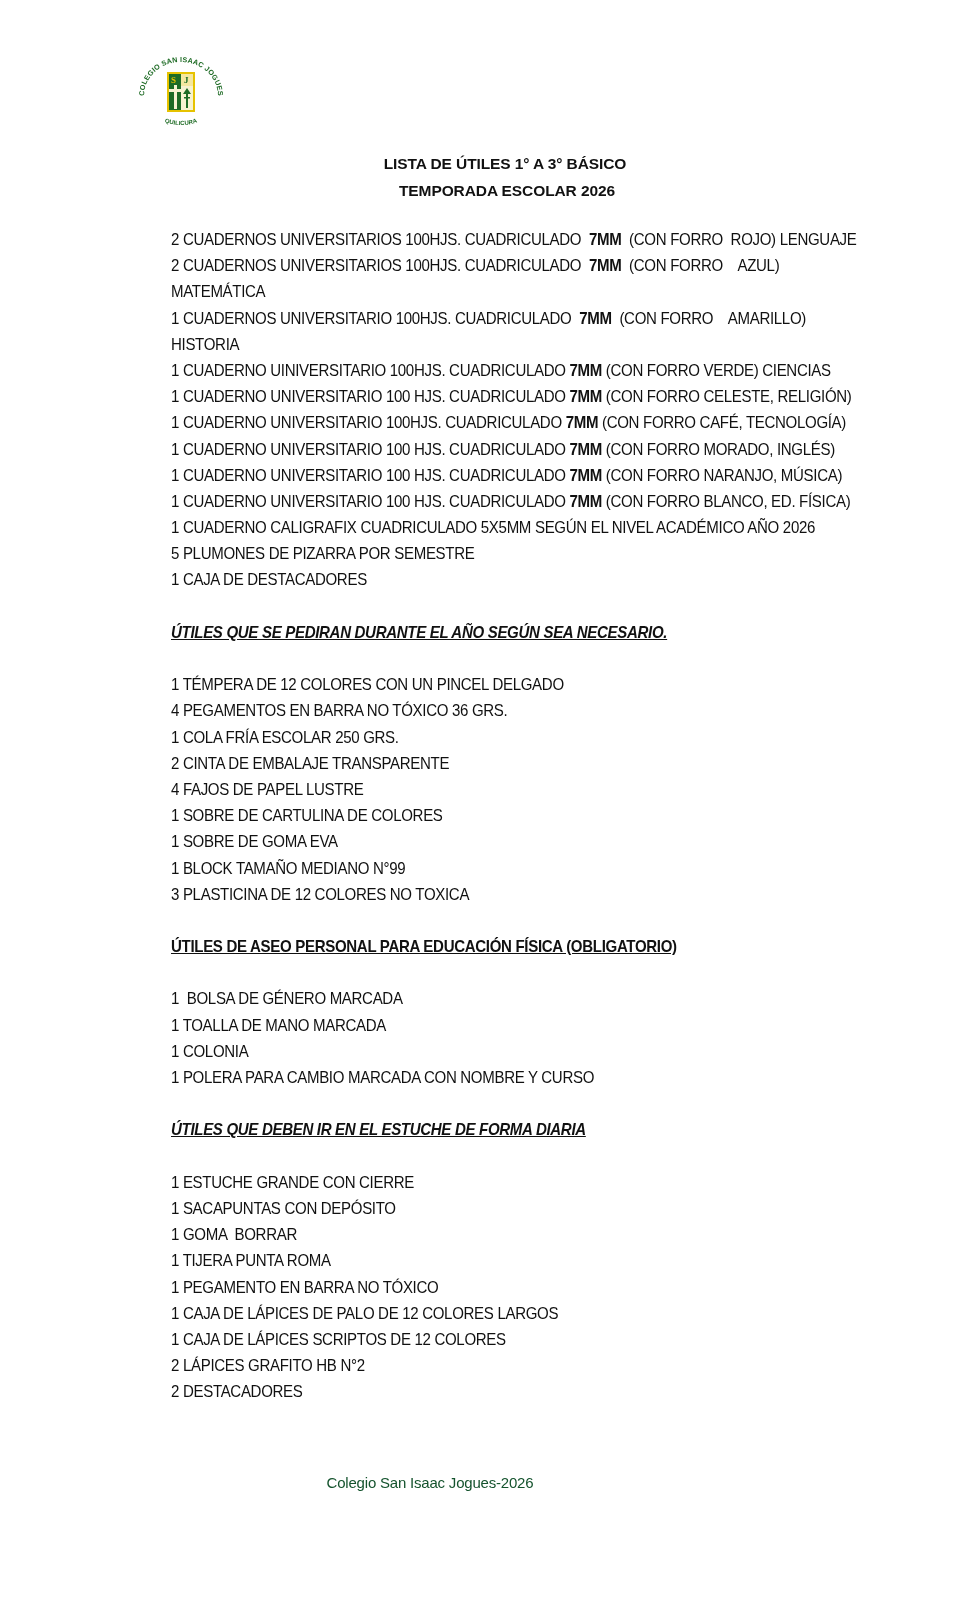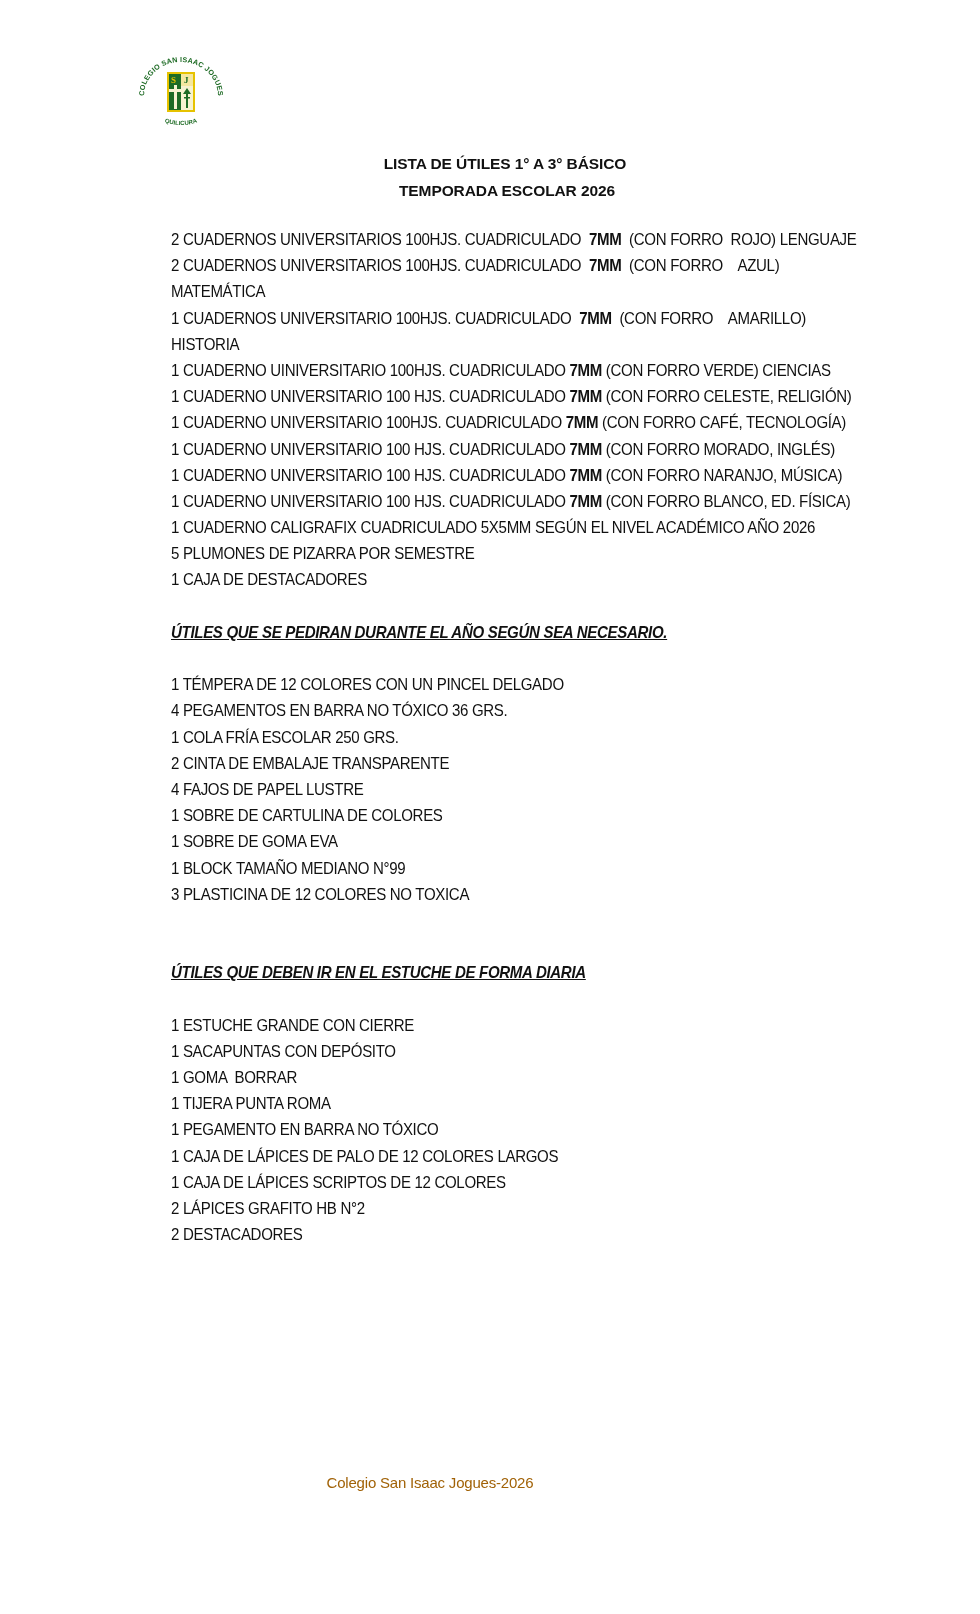--- a/index.html
+++ b/index.html
@@ -70,21 +70,21 @@
       transform-origin: left center;
     }
     .heading.italic { font-style: italic; }
     .footer {
       position: absolute;
       left: 0;
       width: 860px;
       top: 1474px;
       text-align: center;
       font-size: 15px;
-      color: #a16207;
+      color: #14532d;
       letter-spacing: -0.2px;
     }
   </style>
 </head>
 <body>
 
 <div class="page">
 
   <div class="logo">
     <svg width="90" height="80" viewBox="0 0 90 80">
@@ -151,20 +151,28 @@
       <div class="line">2 CINTA DE EMBALAJE TRANSPARENTE</div>
       <div class="line">4 FAJOS DE PAPEL LUSTRE</div>
       <div class="line">1 SOBRE DE CARTULINA DE COLORES</div>
       <div class="line">1 SOBRE DE GOMA EVA</div>
       <div class="line">1 BLOCK TAMAÑO MEDIANO N°99</div>
       <div class="line">3 PLASTICINA DE 12 COLORES NO TOXICA</div>
     </div>
 
     <div class="gap"></div>
 
+    <div>
+      <div class="heading">ÚTILES DE ASEO PERSONAL PARA EDUCACIÓN FÍSICA (OBLIGATORIO)</div>
+      <div class="gap"></div>
+      <div class="line">1  BOLSA DE GÉNERO MARCADA</div>
+      <div class="line">1 TOALLA DE MANO MARCADA</div>
+      <div class="line">1 COLONIA</div>
+      <div class="line">1 POLERA PARA CAMBIO MARCADA CON NOMBRE Y CURSO</div>
+    </div>
 
     <div class="gap"></div>
 
     <div>
       <div class="heading italic">ÚTILES QUE DEBEN IR EN EL ESTUCHE DE FORMA DIARIA</div>
       <div class="gap"></div>
       <div class="line">1 ESTUCHE GRANDE CON CIERRE</div>
       <div class="line">1 SACAPUNTAS CON DEPÓSITO</div>
       <div class="line">1 GOMA  BORRAR</div>
       <div class="line">1 TIJERA PUNTA ROMA</div>

